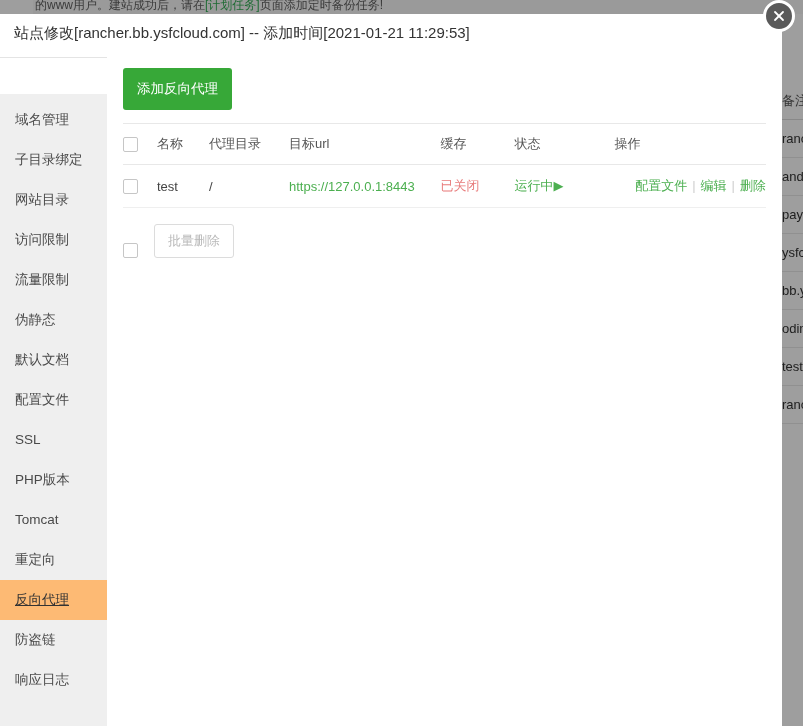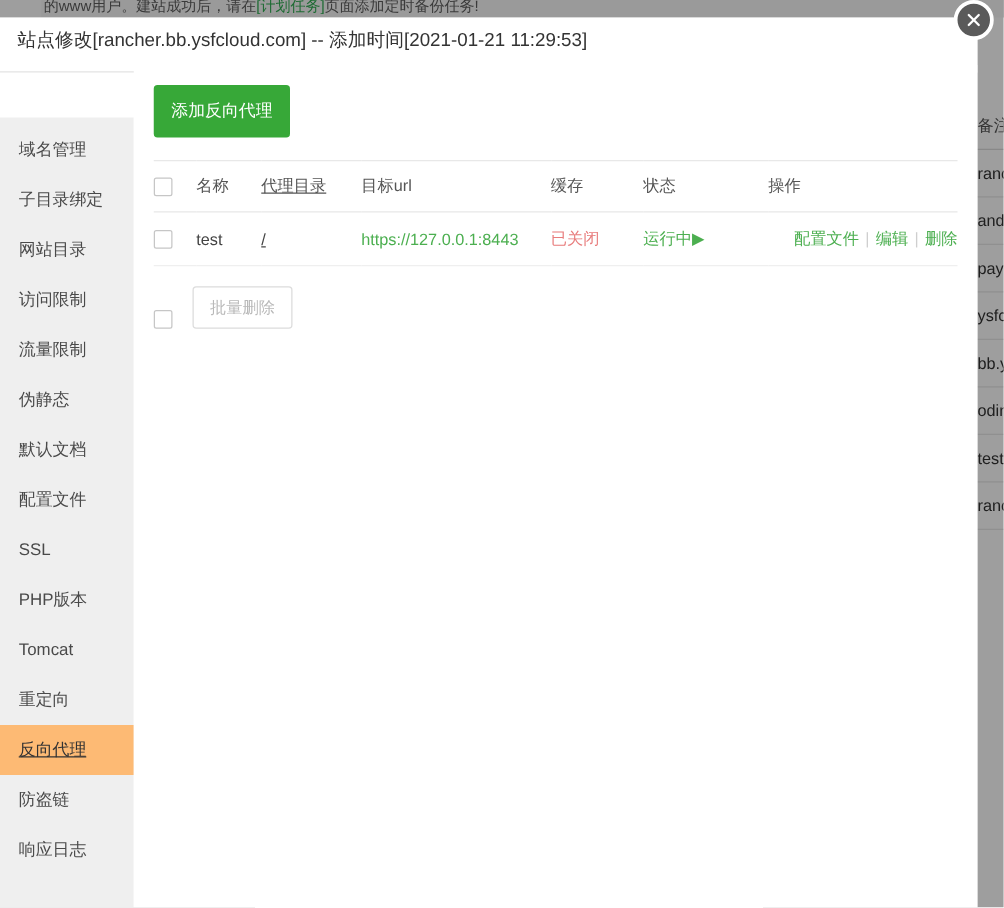--- a/index.html
+++ b/index.html
@@ -64,34 +64,34 @@
 
   
   #content{flex:1;background:#ffffff;padding:16px 16px 0 16px;box-sizing:border-box;}
   #add-proxy-btn{
     display:inline-block;background:#37a838;color:#fff;font-size:13.5px;
     padding:12px 14px;border:none;border-radius:3px;cursor:pointer;
     line-height:normal;
   }
 
   table.proxy{
-    width:100%;border-collapse:collapse;margin-top:18px;table-layout:fixed;
+    width:100%;border-collapse:collapse;margin-top:13px;table-layout:fixed;
     font-size:13px;
   }
   table.proxy th{
     text-align:left;font-weight:normal;color:#555;font-size:13px;
     padding:11px 0;border-top:1px solid #e8e8e8;border-bottom:1px solid #e8e8e8;
     background:#fff;
   }
   table.proxy td{
     padding:12px 0;border-bottom:1px solid #efefef;color:#444;vertical-align:middle;
   }
   .col-chk{width:34px;}
   .col-name{width:52px;}
-  .col-dir{width:80px;text-decoration:underline;}
+  .col-dir{width:80px;}
   .col-url{width:auto;}
   .col-cache{width:74px;}
   .col-state{width:100px;}
   .col-ops{text-align:right;padding-right:6px;}
 
   .chk{
     display:inline-block;width:15px;height:15px;border:1px solid #c6c6c6;
     border-radius:2px;background:#fff;cursor:pointer;vertical-align:middle;
     box-sizing:border-box;
   }

